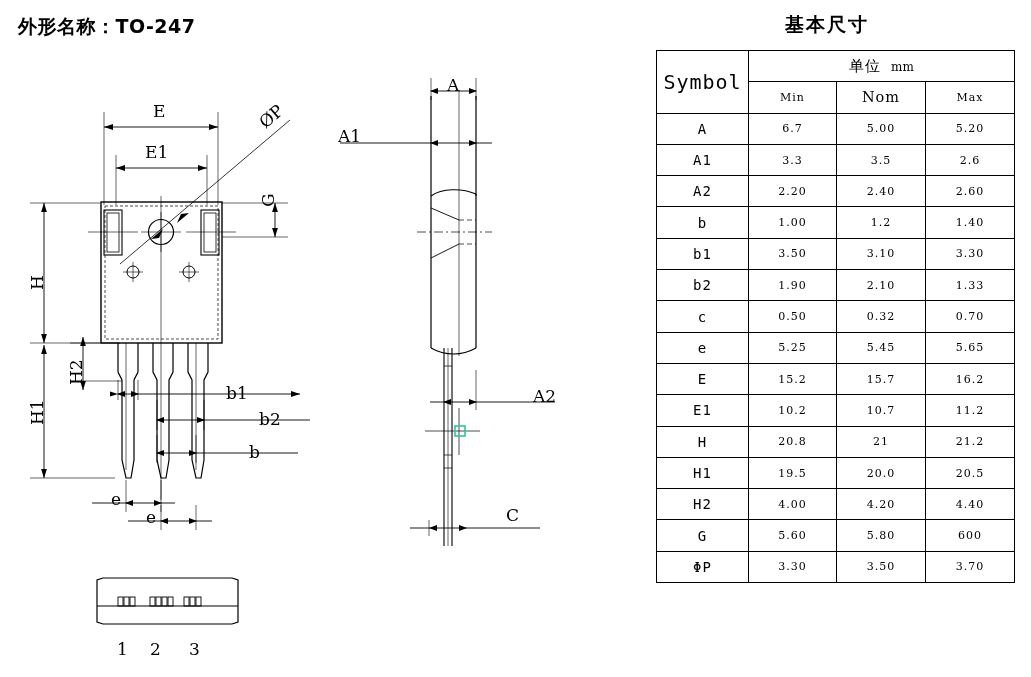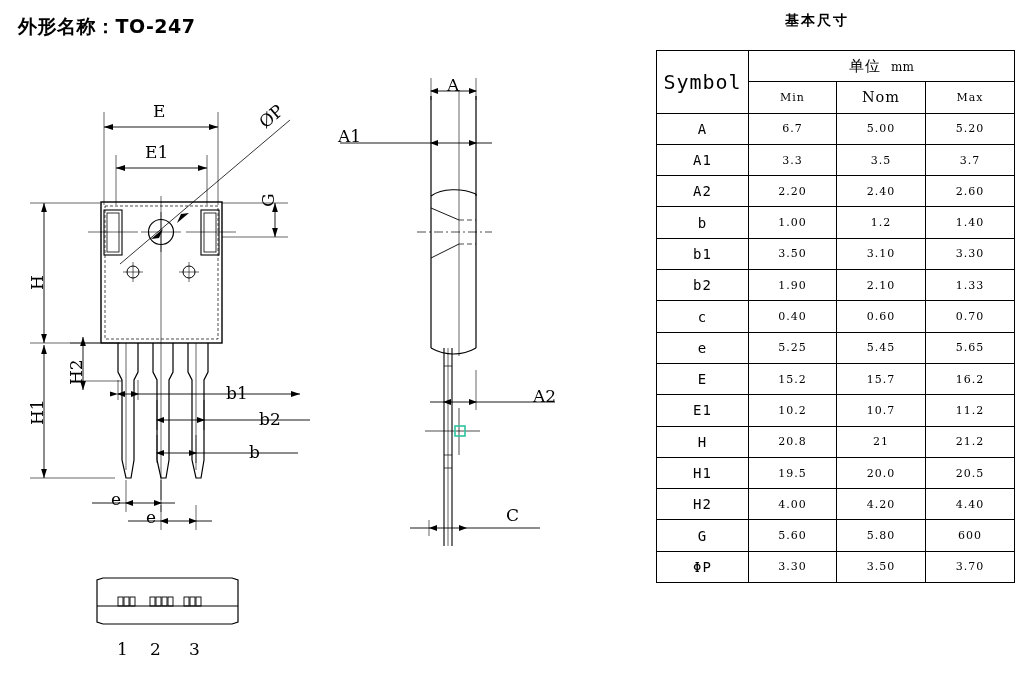--- a/index.html
+++ b/index.html
@@ -16,21 +16,21 @@
   
   .title-left{
     position:absolute;left:18px;top:14px;
     font-family:"DejaVu Sans", sans-serif;
     font-weight:bold;font-size:19px;letter-spacing:0.5px;
     white-space:nowrap;
   }
   .title-right{
     position:absolute;left:785px;top:12px;
     font-family:"DejaVu Serif", serif;
-    font-weight:bold;font-size:14px;letter-spacing:2px;
+    font-weight:bold;font-size:19px;letter-spacing:2px;
     white-space:nowrap;
   }
 
   
   .dwg{position:absolute;left:0;top:0;width:640px;height:677px;}
   .dwg svg{display:block;}
 
   
   .tbl-wrap{position:absolute;left:656px;top:50px;width:358px;}
   table.dims{
@@ -287,21 +287,21 @@
           <tr>
             <td class="sym-cell">A</td>
             <td class="val-cell">6.7</td>
             <td class="val-cell">5.00</td>
             <td class="val-cell">5.20</td>
           </tr>
           <tr>
             <td class="sym-cell">A1</td>
             <td class="val-cell">3.3</td>
             <td class="val-cell">3.5</td>
-            <td class="val-cell">3.7</td>
+            <td class="val-cell">2.6</td>
           </tr>
           <tr>
             <td class="sym-cell">A2</td>
             <td class="val-cell">2.20</td>
             <td class="val-cell">2.40</td>
             <td class="val-cell">2.60</td>
           </tr>
           <tr>
             <td class="sym-cell">b</td>
             <td class="val-cell">1.00</td>
@@ -315,22 +315,22 @@
             <td class="val-cell">3.30</td>
           </tr>
           <tr>
             <td class="sym-cell">b2</td>
             <td class="val-cell">1.90</td>
             <td class="val-cell">2.10</td>
             <td class="val-cell">1.33</td>
           </tr>
           <tr>
             <td class="sym-cell">c</td>
-            <td class="val-cell">0.40</td>
-            <td class="val-cell">0.60</td>
+            <td class="val-cell">0.50</td>
+            <td class="val-cell">0.32</td>
             <td class="val-cell">0.70</td>
           </tr>
           <tr>
             <td class="sym-cell">e</td>
             <td class="val-cell">5.25</td>
             <td class="val-cell">5.45</td>
             <td class="val-cell">5.65</td>
           </tr>
           <tr>
             <td class="sym-cell">E</td>

